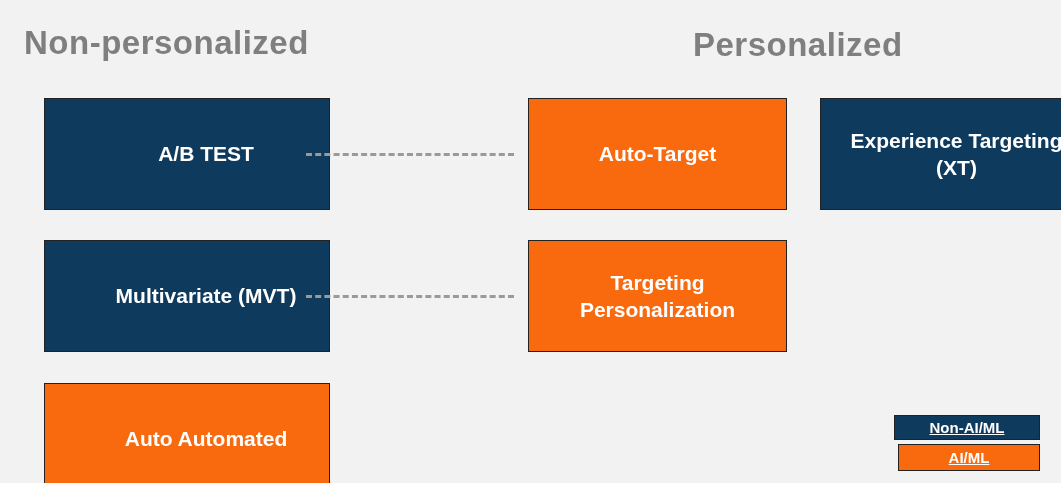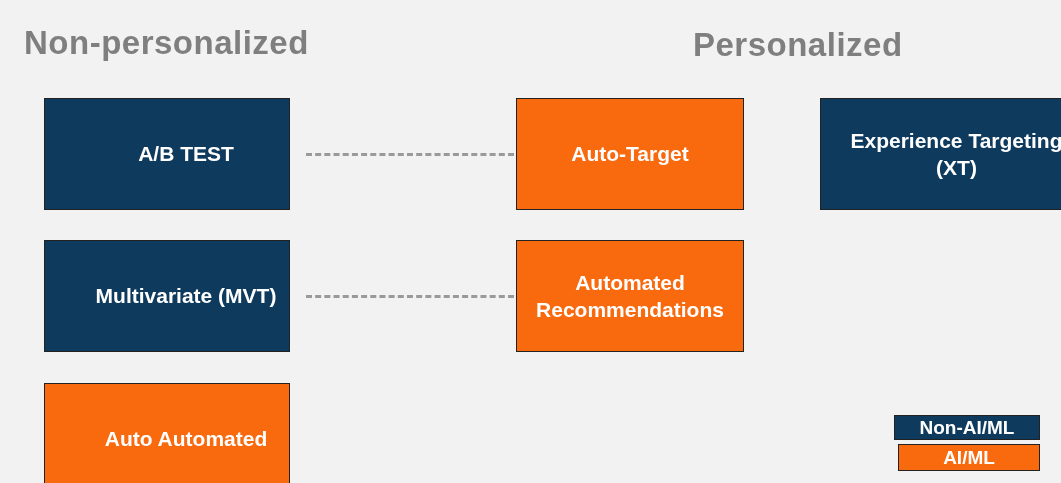--- a/index.html
+++ b/index.html
@@ -42,22 +42,22 @@
     font-size: 21px;
     font-weight: 700;
     line-height: 1.3;
     border: 1px solid var(--box-border);
     padding: 4px 10px;
   }
   .box.navy   { background: var(--navy); }
   .box.orange { background: var(--orange); }
 
   
-  .c1 { left: 28px;  width: 246px; padding-left: 48px; }
-  .c2 { left: 500px; width: 228px; }
+  .c1 { left: 28px;  width: 286px; padding-left: 48px; }
+  .c2 { left: 512px; width: 259px; }
   .c3 { left: 804px; width: 273px; }
   .r1 { top: 82px;  height: 112px; }
   .r2 { top: 224px; height: 112px; }
   .r3 { top: 367px; height: 111px; }
 
   .connector {
     position: absolute;
     left: 290px;
     width: 208px;
     height: 0;
@@ -65,43 +65,44 @@
   }
   .connector.row1 { top: 137px; }
   .connector.row2 { top: 279px; }
 
   .legend-item {
     position: absolute;
     display: flex;
     align-items: center;
     justify-content: center;
     color: #ffffff;
-    font-size: 19px;
+    font-size: 15px;
     font-weight: 700;
     border: 1px solid var(--box-border);
+    text-decoration: underline;
   }
   .legend-item.navy   { background: var(--navy);   left: 878px; top: 399px; width: 146px; height: 25px; }
   .legend-item.orange { background: var(--orange); left: 882px; top: 428px; width: 142px; height: 27px; }
 </style>
 </head>
 <body>
 
 <div class="canvas">
 
   <div class="heading left">Non-personalized</div>
   <div class="heading right">Personalized</div>
 
   <div class="box navy c1 r1">A/B TEST</div>
   <div class="box navy c1 r2">Multivariate (MVT)</div>
   <div class="box orange c1 r3">Auto Automated</div>
 
   <div class="connector row1"></div>
   <div class="connector row2"></div>
 
   <div class="box orange c2 r1">Auto-Target</div>
-  <div class="box orange c2 r2">Automated Recommendations</div>
+  <div class="box orange c2 r2">Targeting Personalization</div>
 
   <div class="box navy c3 r1">Experience Targeting (XT)</div>
 
   <div class="legend-item navy">Non-AI/ML</div>
   <div class="legend-item orange">AI/ML</div>
 
 </div>
 
 </body></html>

